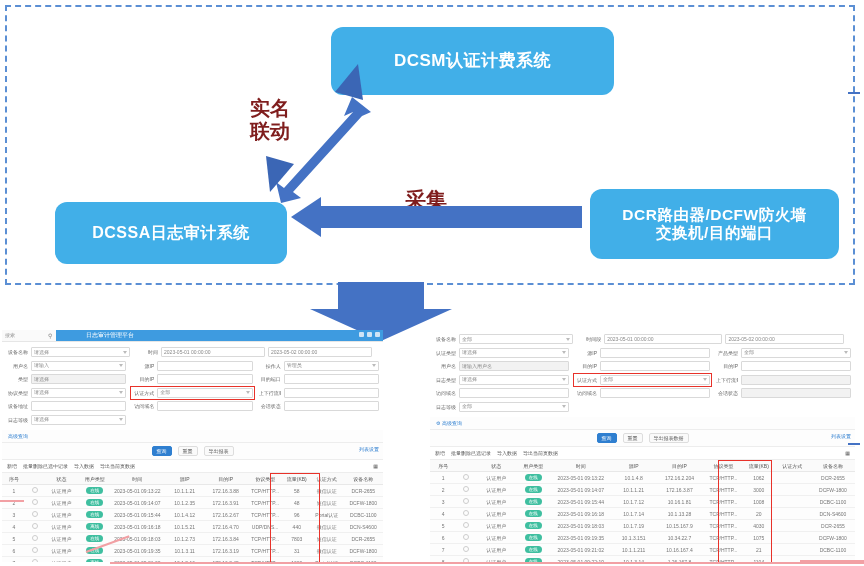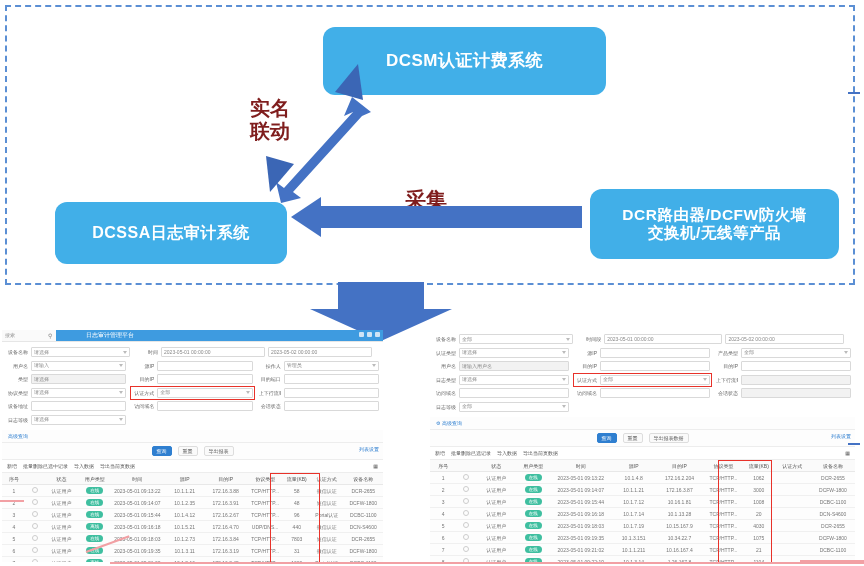--- a/index.html
+++ b/index.html
@@ -7,21 +7,21 @@
        font-family:"Liberation Sans","DejaVu Sans",sans-serif;}
 
   
   #diagram-panel{position:absolute;left:5px;top:5px;width:850px;height:280px;
                  border:2px dashed #5B8FD4;box-sizing:border-box;background:#fff;}
 
   .node{position:absolute;background:#41AFE8;border-radius:12px;color:#fff;
         display:flex;align-items:center;justify-content:center;text-align:center;
         font-weight:700;letter-spacing:.5px;line-height:1.18;}
 
-  #node-dcsm{left:316px;top:20px;width:283px;height:68px;font-size:17px;}
+  #node-dcsm{left:324px;top:20px;width:283px;height:68px;font-size:17px;}
   #node-dcssa{left:48px;top:195px;width:232px;height:62px;font-size:16px;justify-content:center;}
   #node-devices{left:583px;top:182px;width:249px;height:70px;font-size:15.5px;
                 padding:0 20px;box-sizing:border-box;}
   #node-devices .l{display:block;}
 
   .arrow-label{position:absolute;color:#7f1d1d;font-weight:700;line-height:1.15;}
   #label-shiming{left:243px;top:90px;font-size:20px;}
   #label-caiji{left:398px;top:181px;font-size:21px;}
 
   svg.ovl{position:absolute;left:0;top:0;width:864px;height:566px;pointer-events:none;}
@@ -92,21 +92,21 @@
     <span>DCSM认证计费系统</span>
   </div>
 
   <div class="node" id="node-dcssa">
     <span>DCSSA日志审计系统</span>
   </div>
 
   <div class="node" id="node-devices">
     <span>
       <span class="l">DCR路由器/DCFW防火墙</span>
-      <span class="l">交换机/无线等产品</span>
+      <span class="l">交换机/目的端口</span>
     </span>
   </div>
 
   <div class="arrow-label" id="label-shiming">
     <div>实名</div>
     <div>联动</div>
   </div>
 
   <div class="arrow-label" id="label-caiji">采集</div>
 </div>

